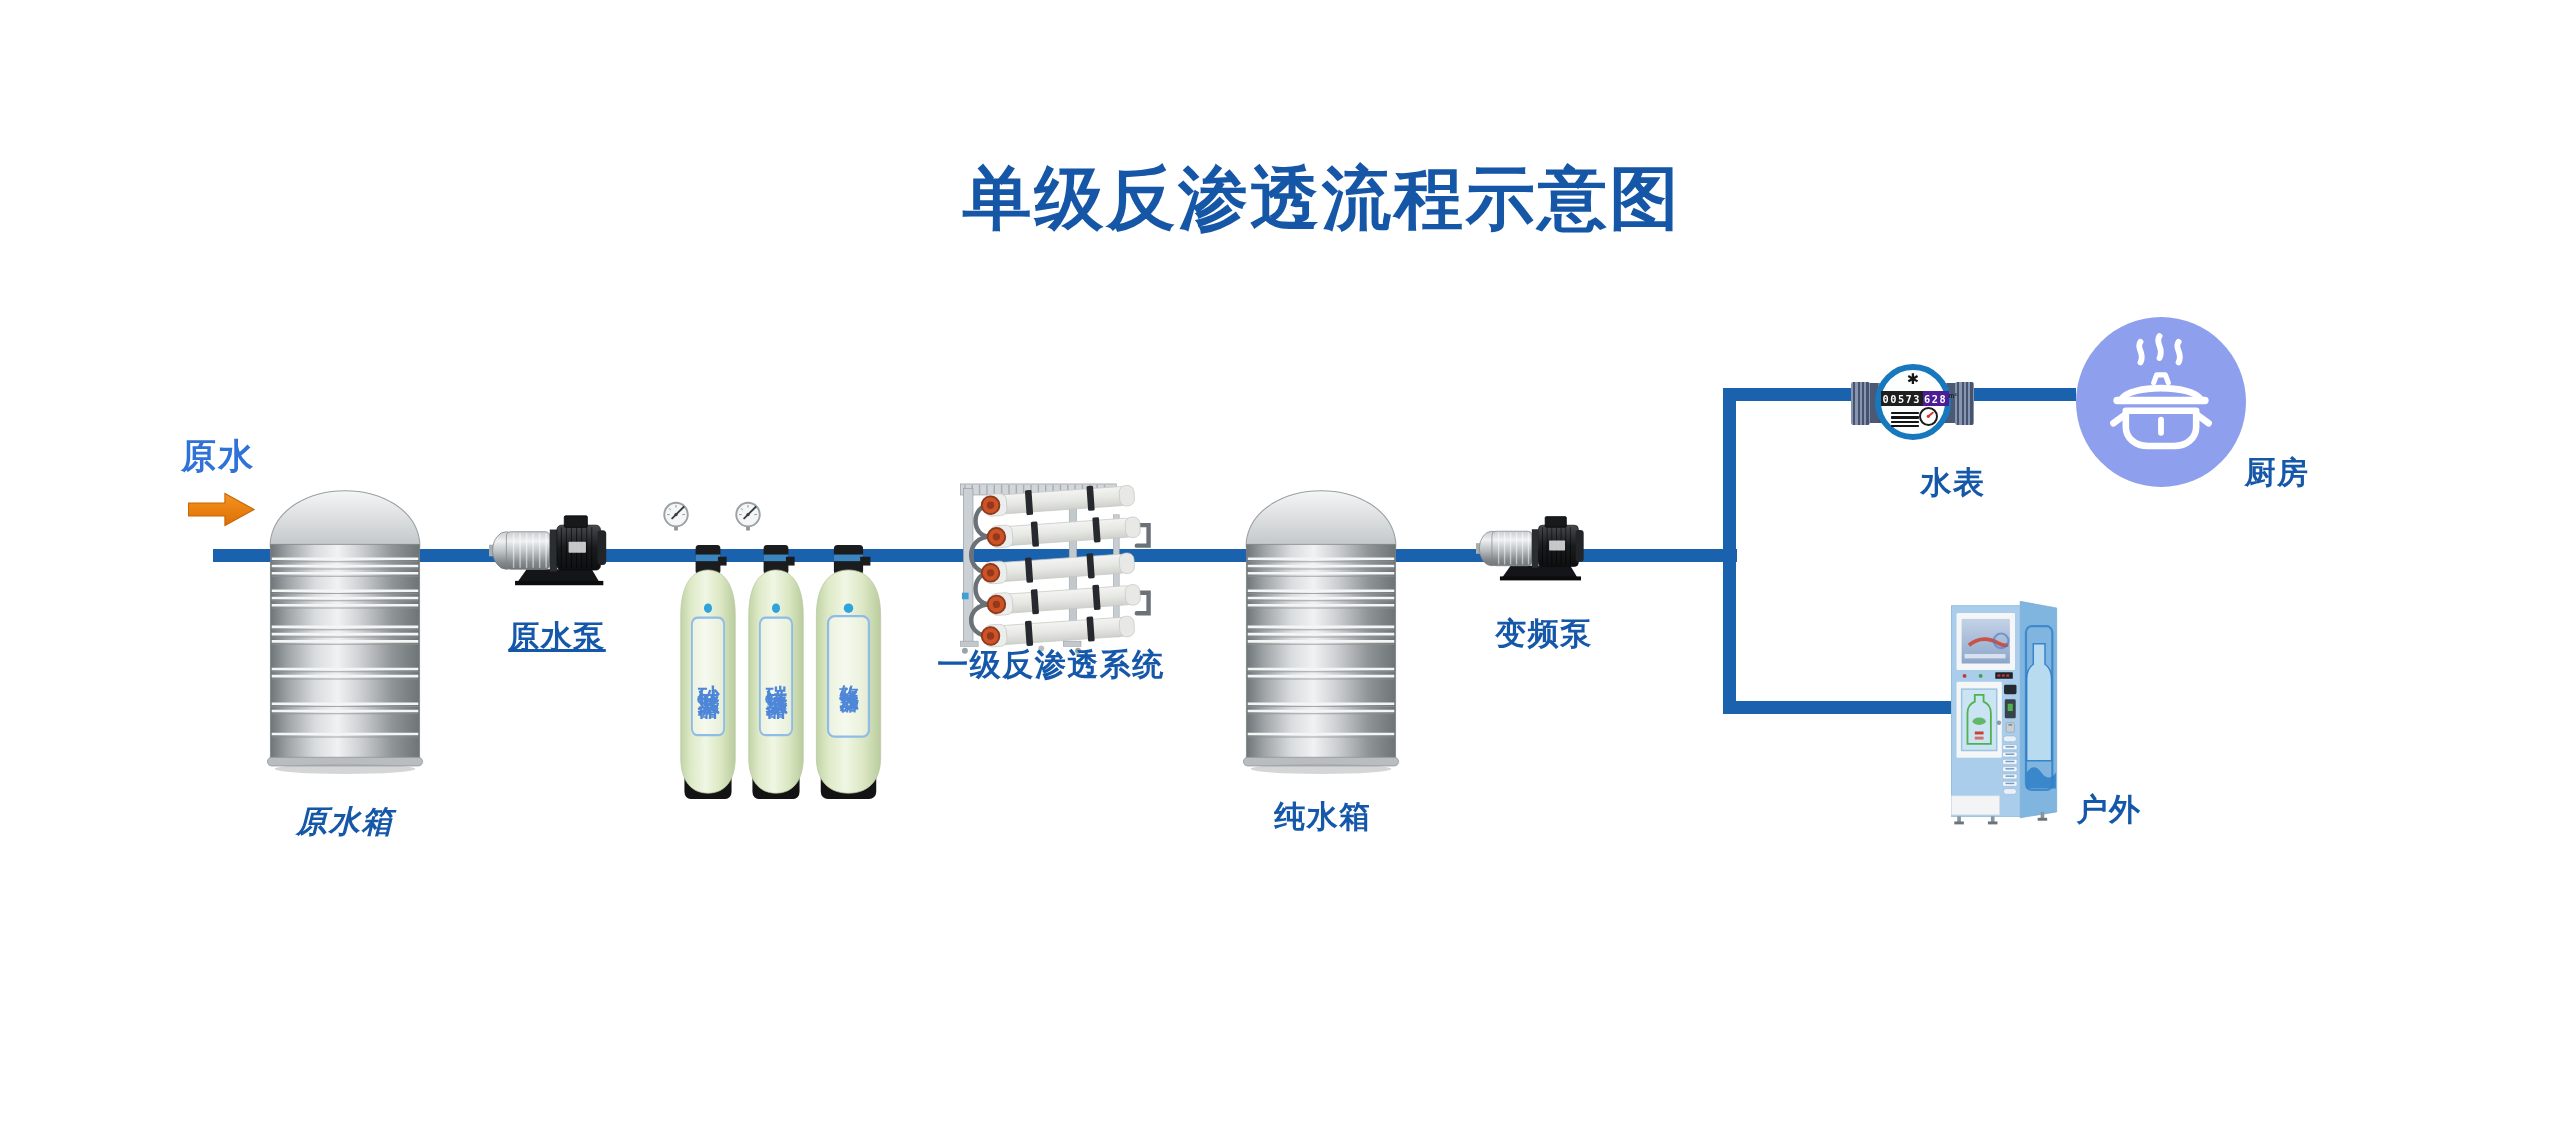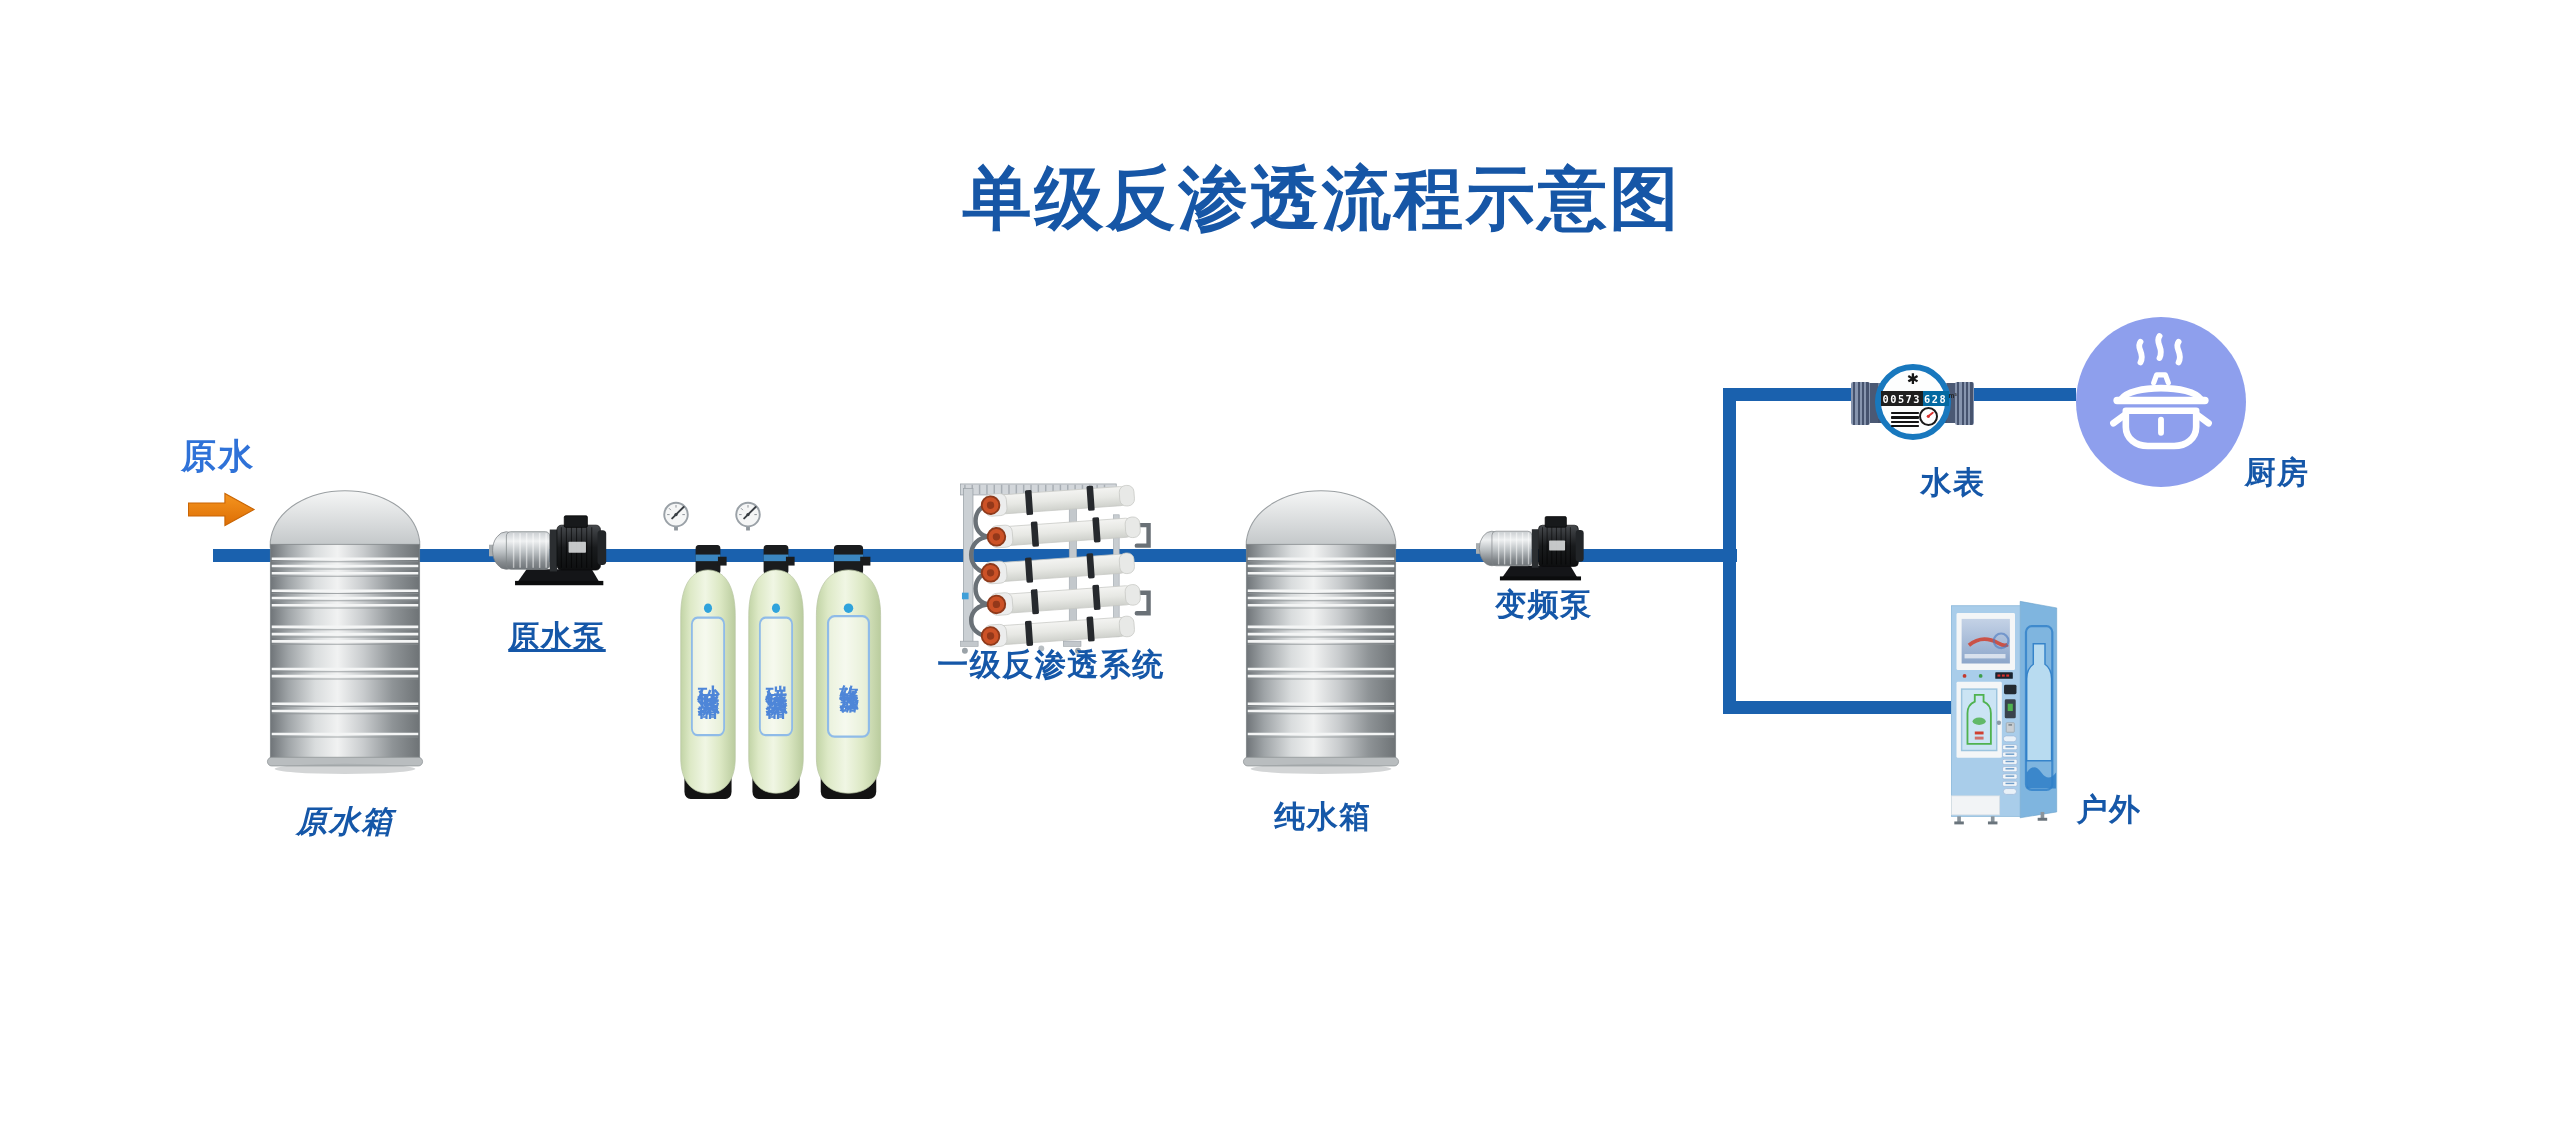--- a/index.html
+++ b/index.html
@@ -21,21 +21,21 @@
           background:repeating-linear-gradient(90deg,#8795AE 0 2.2px,#46536E 2.2px 4.4px);}
   .collar{position:absolute;top:0px;width:8px;height:40px;background:#4B5974;}
   .meter-circle{position:absolute;left:1875px;top:364px;width:76px;height:76px;box-sizing:border-box;
                 border:6.6px solid #1878BE;border-radius:50%;background:#FDFEFE;}
   .meter-star{position:absolute;left:0;top:2.2px;width:100%;text-align:center;
               font-size:14.7px;color:#161616;line-height:1;}
   .meter-counter{position:absolute;left:0;top:23px;width:100%;text-align:center;white-space:nowrap;
                  font-family:"DejaVu Sans Mono","Liberation Mono",monospace;font-weight:bold;
                  font-size:10.3px;line-height:1;}
   .dig-black{background:#1F1F1F;color:#fff;padding:1.5px 1.5px;letter-spacing:1.5px;text-align:center;}
-  .dig-red{background:#0369a1;color:#fff;padding:1.5px 1.5px;letter-spacing:1.5px;}
+  .dig-red{background:#4c1d95;color:#fff;padding:1.5px 1.5px;letter-spacing:1.5px;}
   .meter-unit{font-size:6.6px;color:#222;font-family:"Liberation Sans",sans-serif;vertical-align:top;}
   .meter-lines{position:absolute;left:10.3px;top:42px;}
   .meter-lines div{width:28px;height:2.2px;background:#141414;border-radius:0.7px;margin-bottom:2.2px;}
   .meter-dial{position:absolute;right:6.6px;top:37px;width:19px;height:19px;box-sizing:border-box;
               border:2.2px solid #1B1B1B;border-radius:50%;background:#fff;}
   .kitchen-circle{position:absolute;left:2076px;top:317px;width:170px;height:170px;border-radius:50%;
                   background:#8E9FED;}
 </style>
 </head>
 <body>
@@ -391,21 +391,21 @@
         <path d="M114,18 v56"></path>
         <path d="M121,18 v56"></path>
         <path d="M128,18 v56"></path>
         <path d="M135,18 v56"></path>
         <path d="M142,18 v56"></path>
     </g>
     <rect x="150" y="22" width="12" height="48" rx="5" fill="#222528"></rect>
     <rect x="104" y="2" width="32" height="16" rx="2" fill="#17191B" stroke="#000" stroke-width="1"></rect>
     <rect x="110" y="38" width="24" height="15" rx="1" fill="#D8DADC" opacity="0.9"></rect>
   </svg>
-  <div class="lbl" style="left:1544px;top:589px;text-align:center;">变频泵</div>
+  <div class="lbl" style="left:1544px;top:618px;text-align:center;">变频泵</div>
 
   <div class="meter-pipe">
     <div class="thread" style="left:0;"></div>
     <div class="thread" style="right:0;"></div>
     <div class="collar" style="left:19px;"></div>
     <div class="collar" style="right:19px;"></div>
   </div>
   <div class="meter-circle">
     <div class="meter-star">✱</div>
     <div class="meter-counter"><span class="dig-black">00573</span><span class="dig-red">628</span><span class="meter-unit">m³</span></div>

